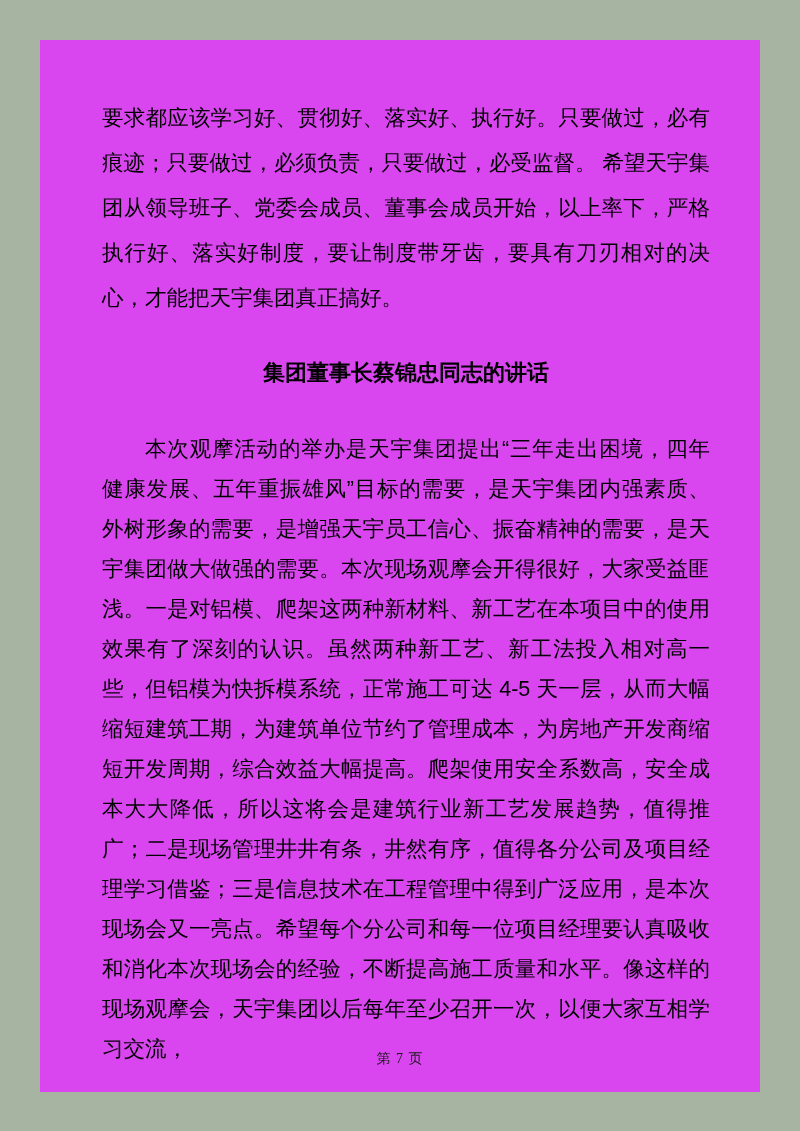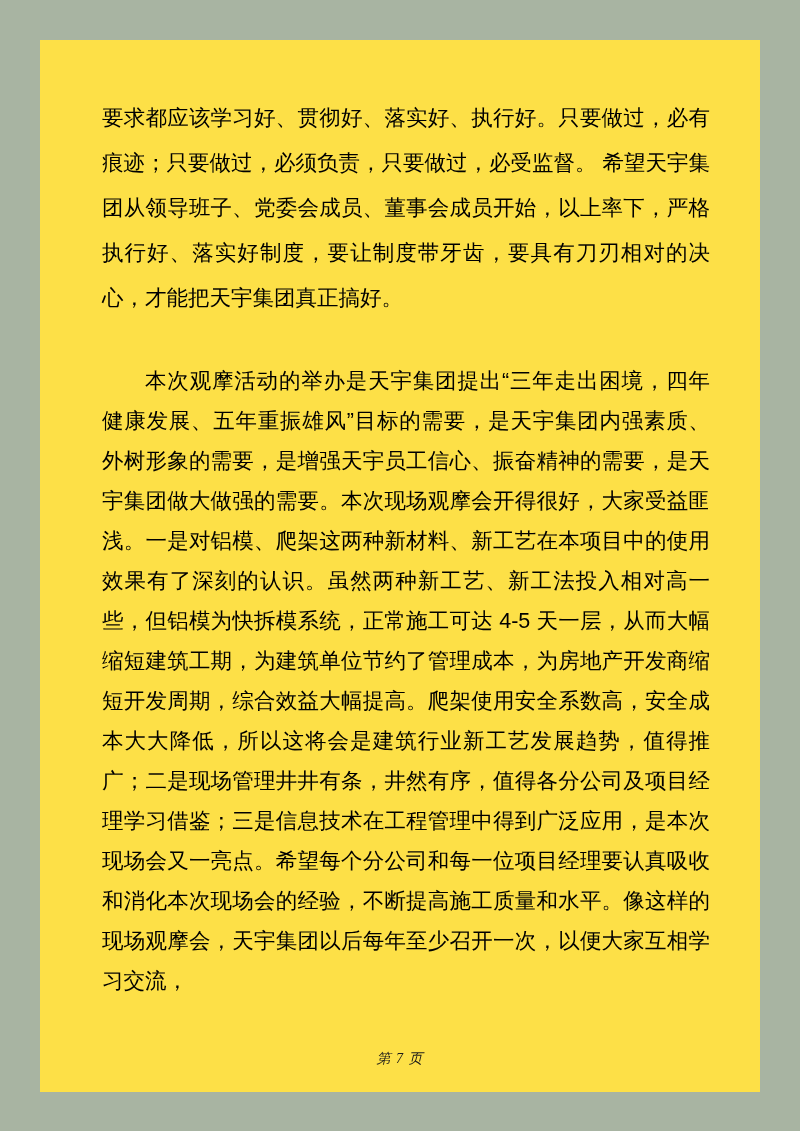--- a/index.html
+++ b/index.html
@@ -17,21 +17,21 @@
     position: relative;
     width: 800px;
     height: 1131px;
   }
   .paper {
     position: absolute;
     left: 40px;
     top: 40px;
     width: 720px;
     height: 1052px;
-    background: #fde047;
+    background: #d946ef;
     box-sizing: border-box;
     padding: 56px 50px 0 62px;
     color: #000000;
   }
   .para {
     margin: 0;
     text-align: justify;
     word-break: break-all;
     color: #000000;
   }
@@ -57,31 +57,31 @@
     position: absolute;
     left: 0;
     right: 0;
     top: 1009px;
     text-align: center;
     font-family: "Liberation Serif", serif;
     font-size: 14px;
     line-height: 20px;
     color: #1a1a1a;
     letter-spacing: 1px;
-    font-style: italic;
   }
 </style>
 </head>
 <body>
 
 <div class="canvas">
   <div class="paper">
 
     <p class="para para-continued">要求都应该学习好、贯彻好、落实好、执行好。只要做过，必有痕迹；只要做过，必须负责，只要做过，必受监督。 希望天宇集团从领导班子、党委会成员、董事会成员开始，以上率下，严格执行好、落实好制度，要让制度带牙齿，要具有刀刃相对的决心，才能把天宇集团真正搞好。</p>
 
+    <h2 class="section-heading">集团董事长蔡锦忠同志的讲话</h2>
 
     <p class="para para-speech">本次观摩活动的举办是天宇集团提出“三年走出困境，四年健康发展、五年重振雄风”目标的需要，是天宇集团内强素质、外树形象的需要，是增强天宇员工信心、振奋精神的需要，是天宇集团做大做强的需要。本次现场观摩会开得很好，大家受益匪浅。一是对铝模、爬架这两种新材料、新工艺在本项目中的使用效果有了深刻的认识。虽然两种新工艺、新工法投入相对高一些，但铝模为快拆模系统，正常施工可达 4-5 天一层，从而大幅缩短建筑工期，为建筑单位节约了管理成本，为房地产开发商缩短开发周期，综合效益大幅提高。爬架使用安全系数高，安全成本大大降低，所以这将会是建筑行业新工艺发展趋势，值得推广；二是现场管理井井有条，井然有序，值得各分公司及项目经理学习借鉴；三是信息技术在工程管理中得到广泛应用，是本次现场会又一亮点。希望每个分公司和每一位项目经理要认真吸收和消化本次现场会的经验，不断提高施工质量和水平。像这样的现场观摩会，天宇集团以后每年至少召开一次，以便大家互相学习交流，</p>
 
     <div class="page-footer">
       <span>第 7 页</span>
     </div>
 
   </div>
 </div>
 

